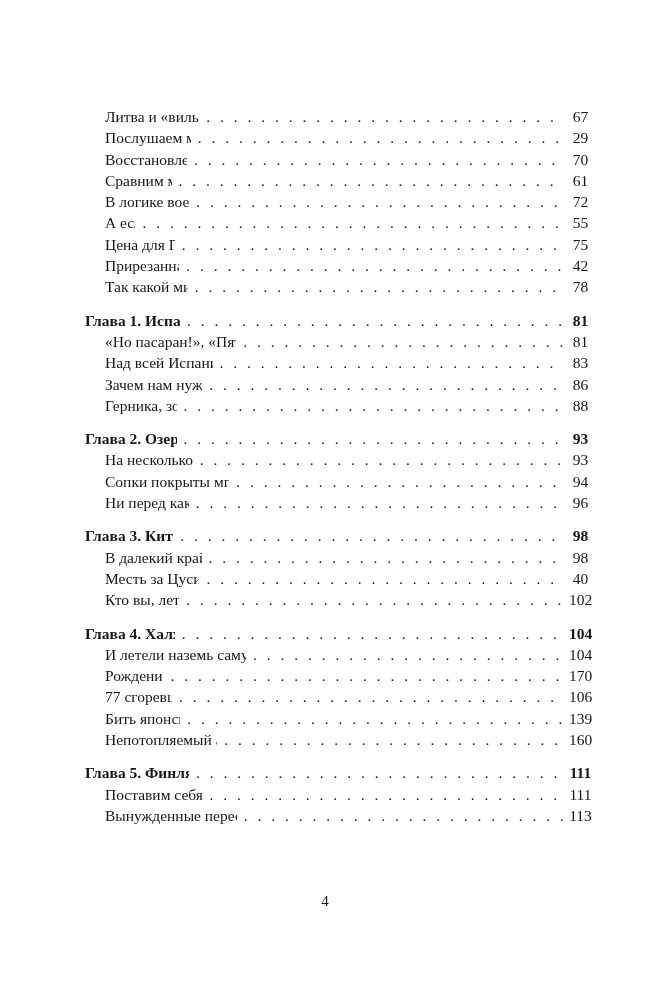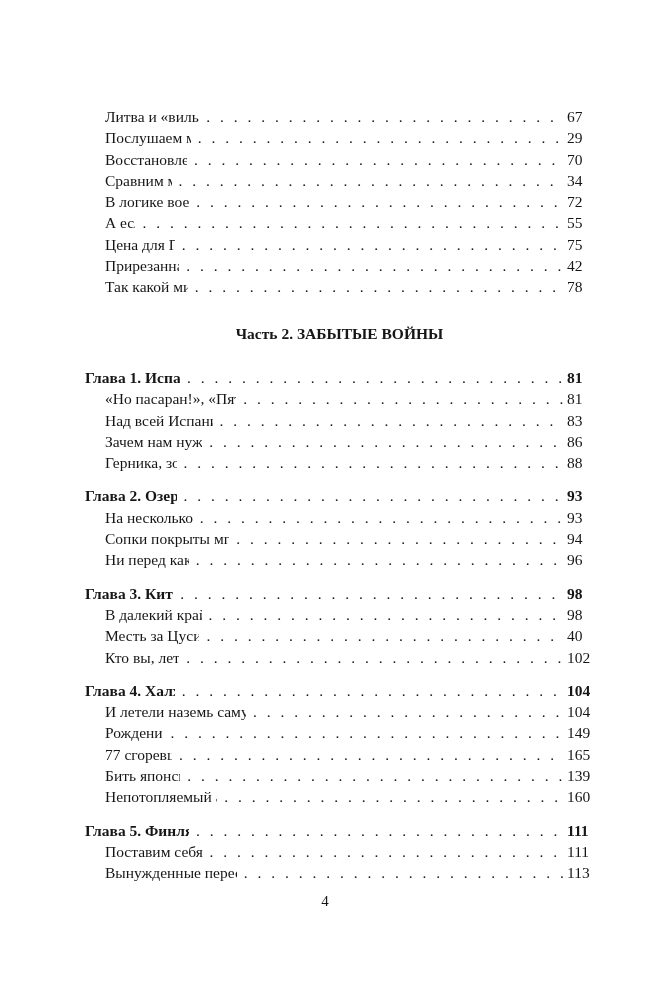--- a/index.html
+++ b/index.html
@@ -33,21 +33,21 @@
     flex: 1 1 auto;
     overflow: hidden;
     white-space: nowrap;
     margin: 0 4px 0 7px;
     font-weight: normal;
   }
   .dots::after {
     content: ". . . . . . . . . . . . . . . . . . . . . . . . . . . . . . . . . . . . . . . . . . . . . . . . . . . . . . . . . .";
     letter-spacing: 3px;
   }
-  .p { min-width: 27px; text-align: left; flex: 0 0 auto; }
+  .p { min-width: 27px; text-align: center; flex: 0 0 auto; }
   .part-heading {
     text-align: center;
     font-weight: bold;
     margin: 25px 0 23px 0;
     line-height: 21.3px;
   }
   .folio {
     position: absolute;
     left: 0;
     width: 100%;
@@ -73,21 +73,21 @@
       <span class="p">29</span>
     </div>
     <div class="row sub">
       <span class="t">Восстановление империи?</span>
       <span class="dots"></span>
       <span class="p">70</span>
     </div>
     <div class="row sub">
       <span class="t">Сравним масштабы?</span>
       <span class="dots"></span>
-      <span class="p">34</span>
+      <span class="p">61</span>
     </div>
     <div class="row sub">
       <span class="t">В логике военного времени</span>
       <span class="dots"></span>
       <span class="p">72</span>
     </div>
     <div class="row sub">
       <span class="t">А если?!</span>
       <span class="dots"></span>
       <span class="p">55</span>
@@ -101,21 +101,20 @@
       <span class="t">Прирезанная Молдавия</span>
       <span class="dots"></span>
       <span class="p">42</span>
     </div>
     <div class="row sub">
       <span class="t">Так какой миф нам нужен?</span>
       <span class="dots"></span>
       <span class="p">78</span>
     </div>
 
-    <div class="part-heading">Часть 2. ЗАБЫТЫЕ ВОЙНЫ</div>
 
     <div class="row chapter">
       <span class="t">Глава 1. Испания. 1936–1939</span>
       <span class="dots"></span>
       <span class="p">81</span>
     </div>
     <div class="row sub">
       <span class="t">«Но пасаран!», «Пятая колонна», «Пассионария»</span>
       <span class="dots"></span>
       <span class="p">81</span>
@@ -184,26 +183,26 @@
       <span class="p">104</span>
     </div>
     <div class="row sub">
       <span class="t">И летели наземь самураи — под напором стали и огня</span>
       <span class="dots"></span>
       <span class="p">104</span>
     </div>
     <div class="row sub">
       <span class="t">Рождение Жукова</span>
       <span class="dots"></span>
-      <span class="p">149</span>
+      <span class="p">170</span>
     </div>
     <div class="row sub">
       <span class="t">77 сгоревших танков</span>
       <span class="dots"></span>
-      <span class="p">165</span>
+      <span class="p">106</span>
     </div>
     <div class="row sub">
       <span class="t">Бить японских негодяев</span>
       <span class="dots"></span>
       <span class="p">139</span>
     </div>
     <div class="row sub">
       <span class="t">Непотопляемый авианосец меняет курс</span>
       <span class="dots"></span>
       <span class="p">160</span>

